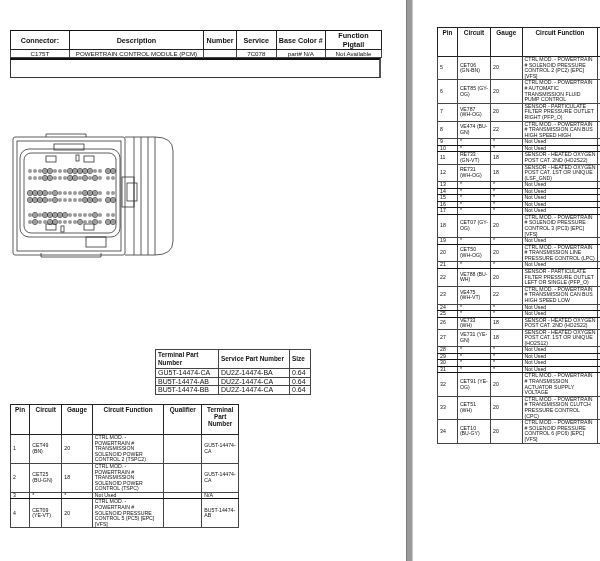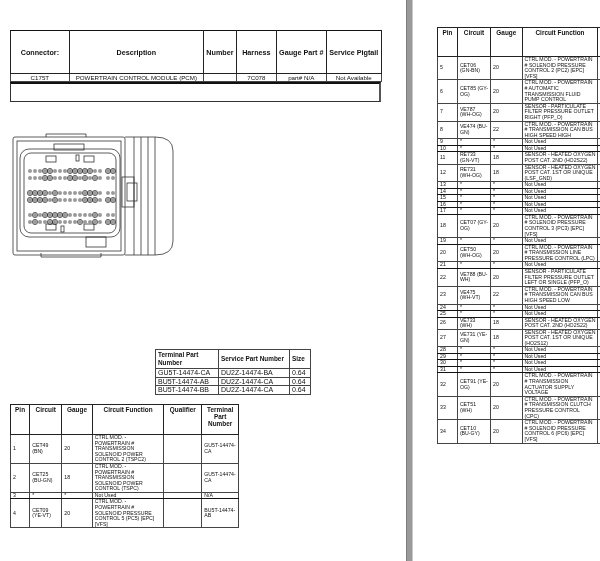--- a/index.html
+++ b/index.html
@@ -8,21 +8,21 @@
   .page-left { position:absolute; left:0; top:0; width:406px; height:561px; background:#fff; }
   .divider { position:absolute; left:406px; top:0; width:7px; height:561px; background:#9a9a9a;
              border-left:1px solid #7c7c7c; border-right:1px solid #c8c8c8; box-sizing:border-box; }
   .page-right { position:absolute; left:413px; top:0; width:187px; height:561px; background:#fff; overflow:hidden; }
 
   
   .conn-wrap { position:absolute; left:10px; top:30px; width:372px; }
   table { border-collapse:collapse; }
   .conn-table { width:372px; font-size:6.2px; }
   .conn-table th { font-weight:bold; font-size:7.2px; border:1px solid #222; border-top:1.5px solid #111;
-                   padding:16px 2px; height:10px; text-align:center; }
+                   padding:0 2px; height:10px; text-align:center; }
   .conn-table td { border:1px solid #444; text-align:center; padding:0 2px; height:7px; line-height:7px; }
   .conn-box { width:371px; height:20px; border:1px solid #333; border-top:2px solid #111; border-right:2px solid #555; box-sizing:border-box; }
 
   
   .connector { position:absolute; left:6px; top:131px; width:174px; height:130px; }
 
   
   .term-table { position:absolute; left:155px; top:349px; font-size:6.4px; }
   .term-table th { border:1px solid #444; text-align:left; font-weight:bold; padding:1px 2px; line-height:8px; vertical-align:middle; }
   .term-table td { border:1px solid #444; padding:0 2px; line-height:7.5px; font-size:7px; }
@@ -47,23 +47,23 @@
 
 <div class="page-left">
 
   <div class="conn-wrap">
     <table class="conn-table">
       <thead>
         <tr>
           <th style="width:56px">Connector:</th>
           <th style="width:142px">Description</th>
           <th style="width:28px">Number</th>
-          <th style="width:36px">Harness</th>
-          <th style="width:48px">Gauge Part #</th>
-          <th style="width:54px">Service Pigtail</th>
+          <th style="width:36px">Service</th>
+          <th style="width:48px">Base Color #</th>
+          <th style="width:54px">Function Pigtail</th>
         </tr>
       </thead>
       <tbody>
         <tr>
           <td>C175T</td>
           <td>POWERTRAIN CONTROL MODULE (PCM)</td>
           <td></td>
           <td>7C078</td>
           <td>part# N/A</td>
           <td>Not Available</td>

